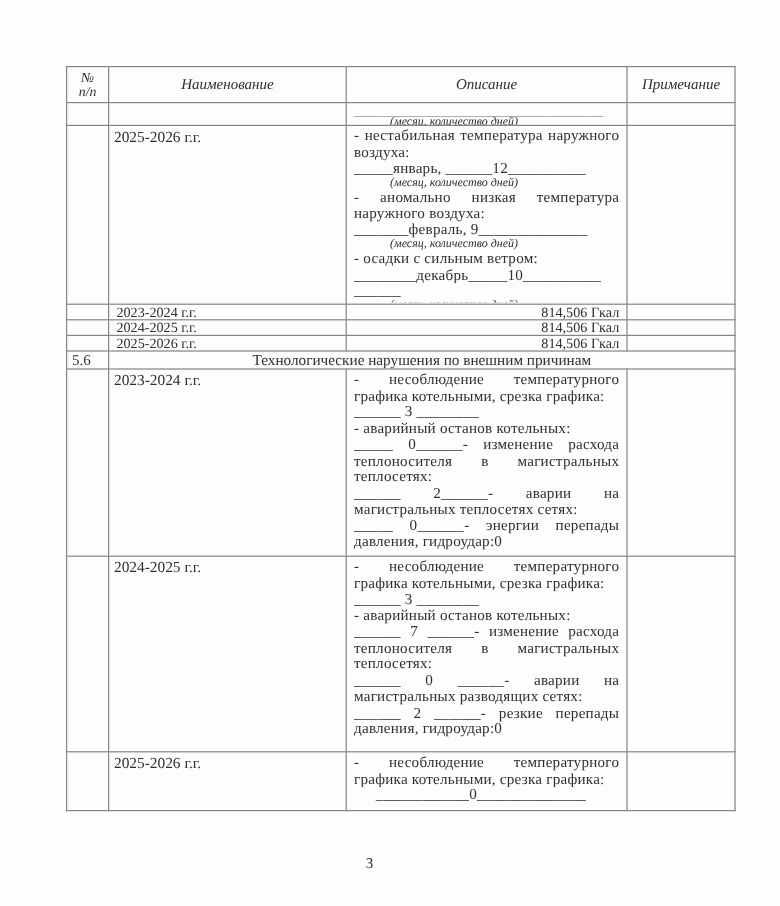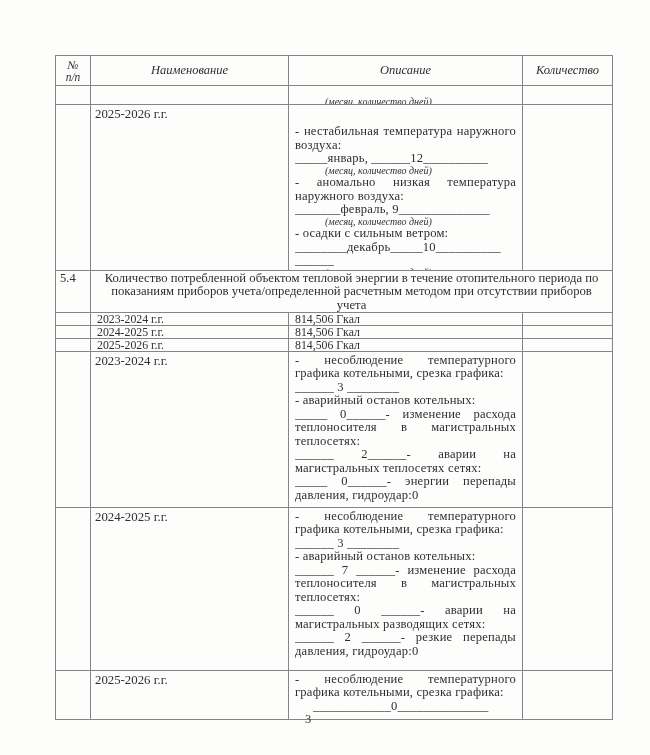--- a/index.html
+++ b/index.html
@@ -35,24 +35,24 @@
   .gaptop{margin-top:5px;}
   
   .year{font-size:12.8px;line-height:14px;padding-top:2px;padding-left:4px;}
   
   .secnum{font-size:12.5px;line-height:13px;padding-top:1px;text-align:left;padding-left:4px;}
   .sectxt{text-align:center;font-size:12.7px;line-height:13.3px;padding-top:1px;}
   
   tr.vrow{height:13px;}
   tr.vrow td{vertical-align:middle;padding:0 6px;}
   .vyear{font-size:11.8px;line-height:12px;padding-left:4px;}
-  .vval{text-align:left;font-size:11.8px;line-height:12px;}
+  .vval{text-align:right;font-size:11.8px;line-height:12px;}
   
   .clipA{height:16px;overflow:hidden;}
-  .clipB{height:145px;overflow:hidden;margin-top:18px;}
+  .clipB{height:145px;overflow:hidden;}
   .clipC{height:151px;overflow:hidden;}
   .clipD{height:158px;overflow:hidden;}
   .clipE{height:45px;overflow:hidden;}
   .pageno{
     position:absolute;left:0;top:712px;width:616px;
     text-align:center;font-size:12.5px;
   }
 </style>
 </head>
 <body>
@@ -67,21 +67,21 @@
     </colgroup>
 
     <tbody>
         <tr class="hdr" style="height:30px">
       <td>
         <div class="numhdr">№</div>
         <div class="numhdr">п/п</div>
       </td>
       <td>Наименование</td>
       <td>Описание</td>
-      <td>Количество</td>
+      <td>Примечание</td>
     </tr>
 
     <tr style="height:18px">
       <td></td>
       <td></td>
       <td class="desc">
         <div class="clipA">
           <div class="fill" style="line-height:9px">________________________________</div>
           <div class="cap">(месяц, количество дней)</div>
         </div>
@@ -102,44 +102,44 @@
           <div class="cap">(месяц, количество дней)</div>
           <div class="j">- осадки с сильным ветром:</div>
           <div class="fill">________декабрь_____10__________</div>
           <div class="fill">______</div>
           <div class="cap">(месяц, количество дней)</div>
         </div>
       </td>
       <td></td>
     </tr>
 
-    <tr style="height:40px">
-      <td class="secnum">5.4</td>
-      <td class="sectxt" colspan="3">Количество потребленной объектом тепловой энергии в течение отопительного периода по показаниям приборов учета/определенной расчетным методом при отсутствии приборов учета</td>
-    </tr>
 
     <tr class="vrow">
       <td></td>
       <td class="vyear">2023-2024 г.г.</td>
       <td class="vval">814,506 Гкал</td>
       <td></td>
     </tr>
     <tr class="vrow">
       <td></td>
       <td class="vyear">2024-2025 г.г.</td>
       <td class="vval">814,506 Гкал</td>
       <td></td>
     </tr>
     <tr class="vrow">
       <td></td>
       <td class="vyear">2025-2026 г.г.</td>
       <td class="vval">814,506 Гкал</td>
       <td></td>
     </tr>
 
+    <tr style="height:13px">
+      <td class="secnum">5.6</td>
+      <td class="sectxt" colspan="3">Технологические нарушения по внешним причинам</td>
+    </tr>
 
     <tr style="height:156px">
       <td></td>
       <td class="year">2023-2024 г.г.</td>
       <td class="desc">
         <div class="clipC">
           <div class="j">- несоблюдение температурного графика котельными, срезка графика:</div>
           <div class="fill">______ 3 ________</div>
           <div class="j">- аварийный останов котельных:</div>
           <div class="j">_____ 0______- изменение расхода теплоносителя в магистральных теплосетях:</div>

